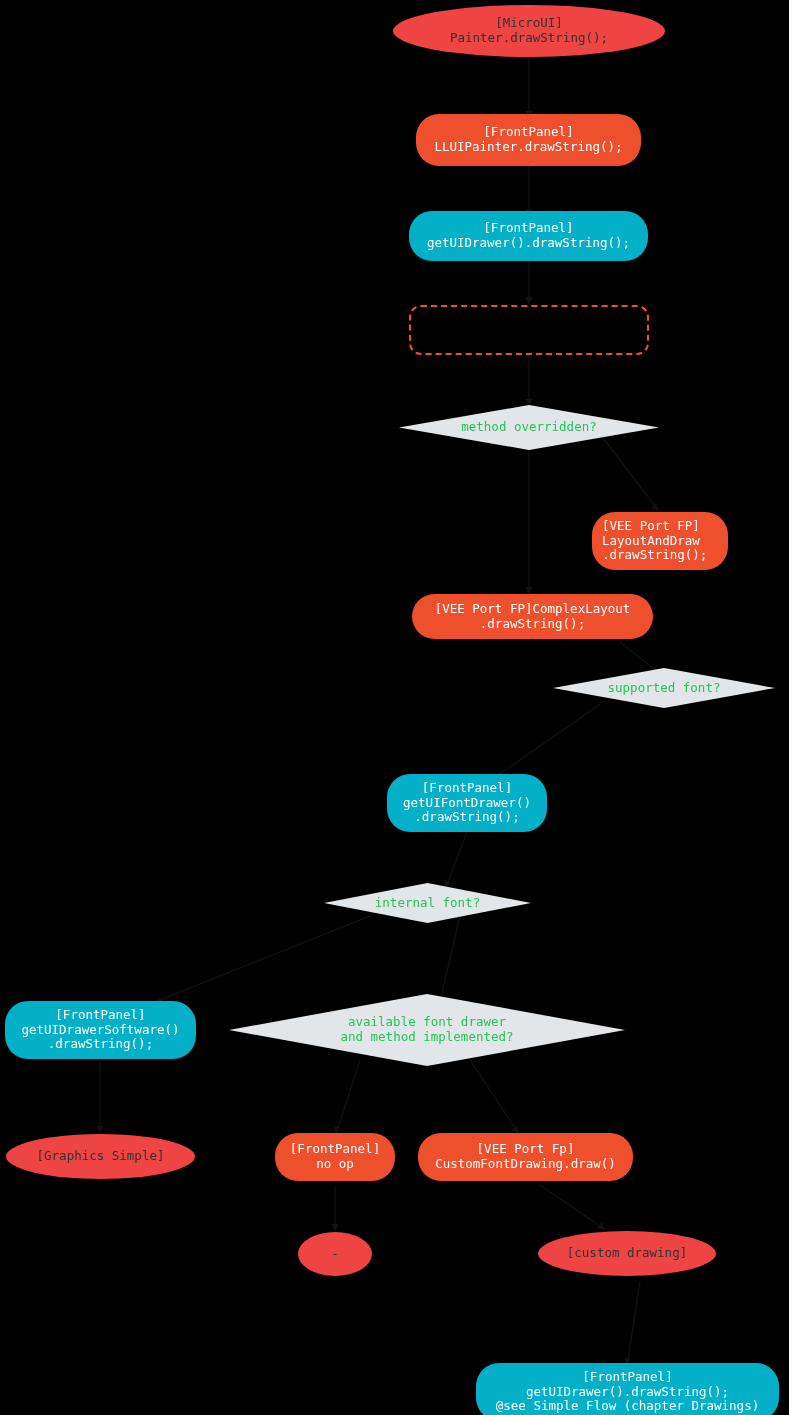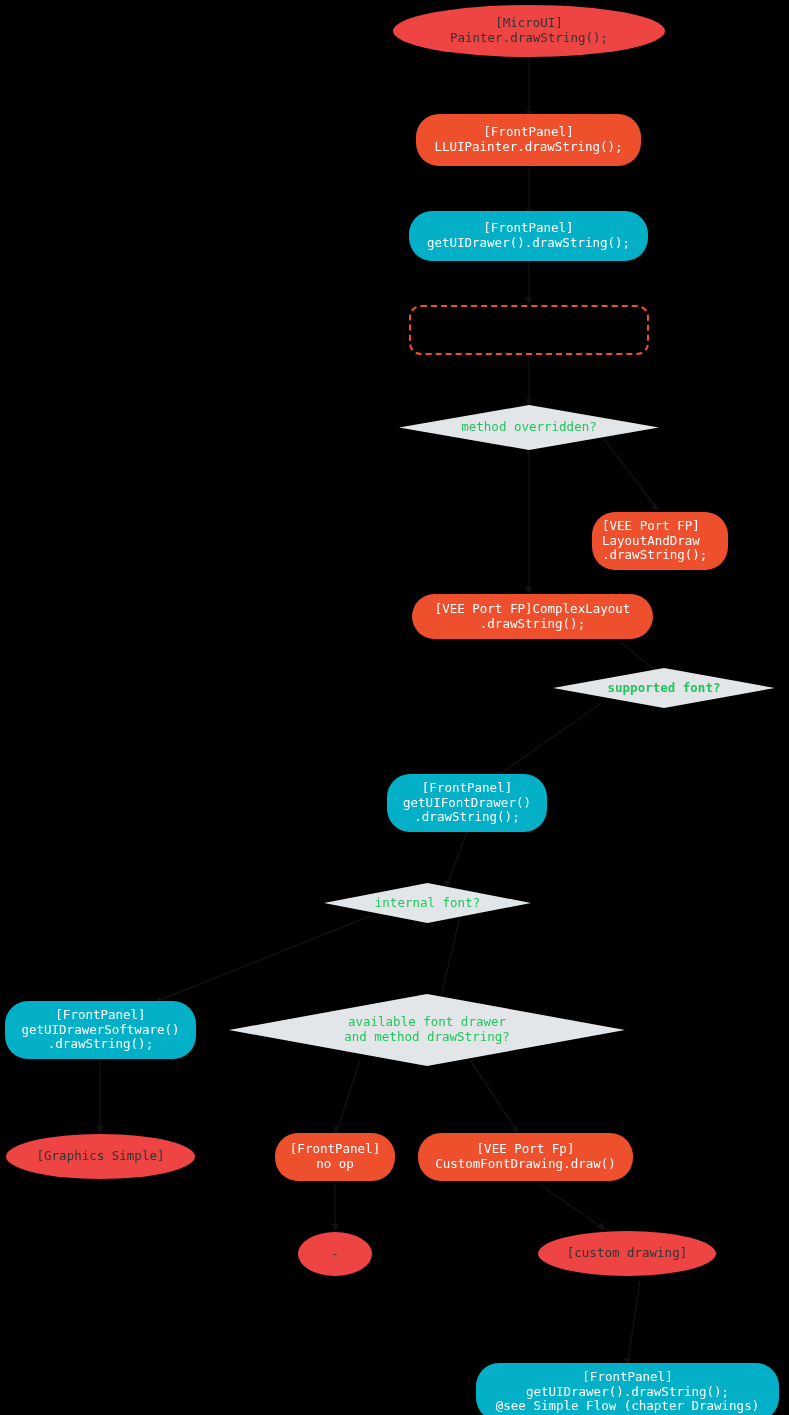--- a/index.html
+++ b/index.html
@@ -162,21 +162,21 @@
   <div class="diamond-label fs13">method overridden?</div>
 </div>
 
 <div class="node rect proc-orange fs13" style="left:592px; top:512px; width:136px; height:58px; justify-content:flex-start; padding-left:10px; text-align:left;">[VEE Port FP]
 LayoutAndDraw
 .drawString();</div>
 
 <div class="node rect proc-orange fs13" style="left:412px; top:594px; width:241px; height:45px;">[VEE Port FP]ComplexLayout
 .drawString();</div>
 
-<div class="diamond-wrap" style="left:553px; top:668px; width:222px; height:40px;font-weight:bold;">
+<div class="diamond-wrap" style="left:553px; top:668px; width:222px; height:40px;">
   <svg viewBox="0 0 222 40" xmlns="http://www.w3.org/2000/svg" aria-hidden="true">
     <polygon points="111,0 222,20 111,40 0,20" fill="#e3e6e8"></polygon>
   </svg>
   <div class="diamond-label fs13">supported font?</div>
 </div>
 
 <div class="node rect proc-teal fs13" style="left:387px; top:774px; width:160px; height:58px;">[FrontPanel]
 getUIFontDrawer()
 .drawString();</div>
 
@@ -189,21 +189,21 @@
 
 <div class="node rect proc-teal fs13" style="left:5px; top:1001px; width:191px; height:58px;">[FrontPanel]
 getUIDrawerSoftware()
 .drawString();</div>
 
 <div class="diamond-wrap" style="left:229px; top:994px; width:396px; height:72px;">
   <svg viewBox="0 0 396 72" xmlns="http://www.w3.org/2000/svg" aria-hidden="true">
     <polygon points="198,0 396,36 198,72 0,36" fill="#e3e6e8"></polygon>
   </svg>
   <div class="diamond-label fs13">available font drawer
-and method drawString?</div>
+and method implemented?</div>
 </div>
 
 <div class="node ellipse fs13" style="left:6px; top:1134px; width:189px; height:45px;">[Graphics Simple]</div>
 
 <div class="node rect proc-orange fs13" style="left:275px; top:1133px; width:120px; height:48px;">[FrontPanel]
 no op</div>
 
 <div class="node rect proc-orange fs13" style="left:418px; top:1133px; width:215px; height:48px;">[VEE Port Fp]
 CustomFontDrawing.draw()</div>
 

